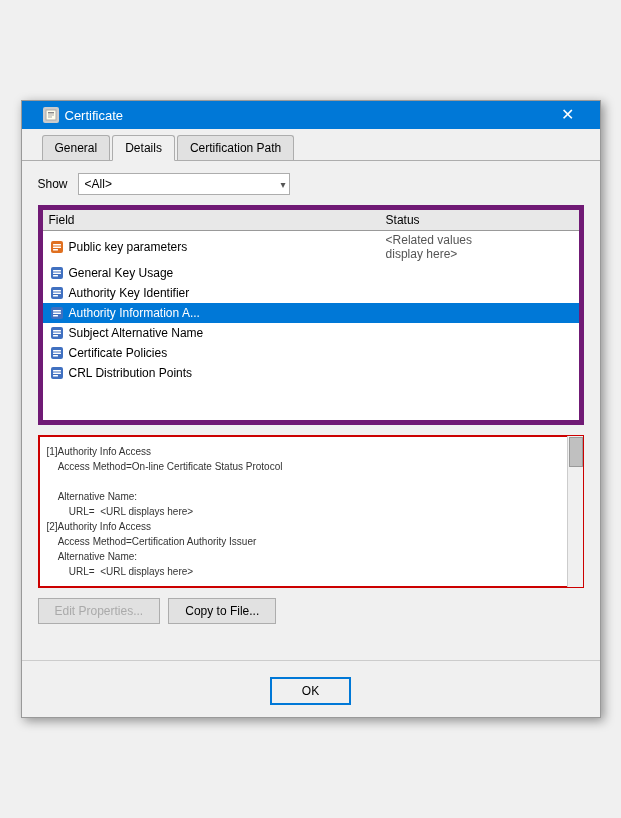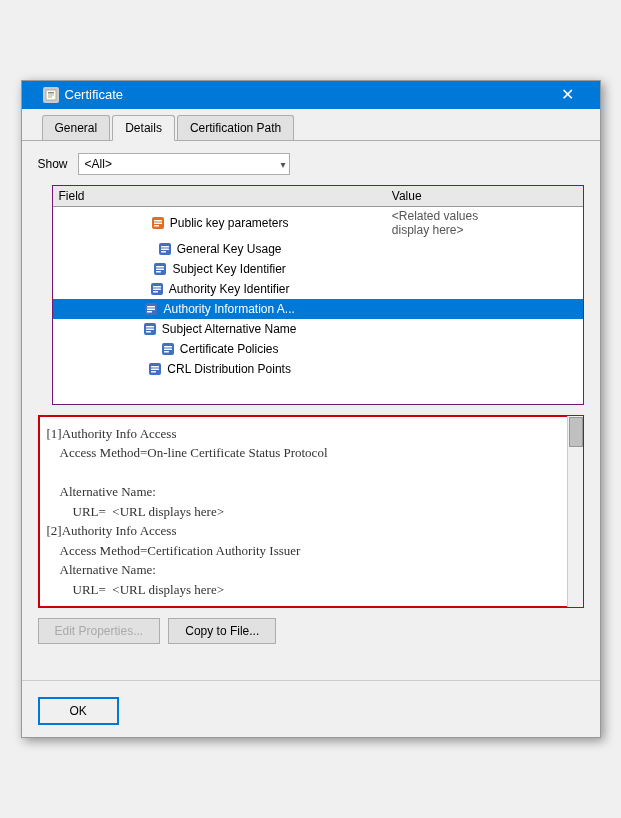--- a/index.html
+++ b/index.html
@@ -108,26 +108,25 @@
     .select-arrow {
       position: absolute;
       right: 4px;
       top: 50%;
       transform: translateY(-50%);
       pointer-events: none;
       font-size: 10px;
       color: #555;
     }
     .field-table-container {
-      border: 1px solid #701a75;
+      border: 5px solid #701a75;
       background: white;
       height: 220px;
       overflow-y: scroll;
       margin-bottom: 10px;
-      margin-left: 14px;
     }
     .field-table {
       width: 100%;
       border-collapse: collapse;
     }
     .field-table thead th {
       background: #e8e8e8;
       border-bottom: 1px solid #999;
       padding: 3px 6px;
       text-align: left;
@@ -153,58 +152,57 @@
       height: 16px;
       display: inline-flex;
       align-items: center;
       justify-content: center;
       margin-right: 4px;
       flex-shrink: 0;
     }
     .cell-field {
       display: flex;
       align-items: center;
-      justify-content: center;
     }
     .value-panel {
       border: 1px solid #999;
       background: white;
       min-height: 120px;
       padding: 8px;
       font-size: 12px;
       line-height: 1.5;
       margin-bottom: 10px;
       color: #333;
       position: relative;
       outline: 2px solid #cc0000;
       outline-offset: -2px;
     }
     .value-content {
-      font-family: Liberation Serif, serif;
-      font-size: 13px;
+      font-family: Liberation Sans, sans-serif;
+      font-size: 10px;
       white-space: pre-wrap;
     }
     .buttons-row {
       display: flex;
       justify-content: flex-start;
       gap: 8px;
       margin-bottom: 24px;
     }
     .btn {
       padding: 5px 16px;
       border: 1px solid #adadad;
       background: #e1e1e1;
       font-size: 12px;
       cursor: pointer;
       min-width: 80px;
     }
     .btn:disabled { color: #aaa; cursor: default; }
     .ok-row {
       display: flex;
-      justify-content: flex-start;
+      justify-content: center;
       padding: 8px 16px 12px 16px;
     }
     .btn-ok {
       padding: 5px 30px;
       border: 2px solid #0078d7;
       background: #f0f0f0;
       font-size: 12px;
       cursor: pointer;
       min-width: 80px;
     }
@@ -256,21 +254,21 @@
         </select>
         <span class="select-arrow">▾</span>
       </div>
     </div>
 
     <div class="field-table-container">
       <table class="field-table">
         <thead>
           <tr>
             <th>Field</th>
-            <th>Value</th>
+            <th>Status</th>
           </tr>
         </thead>
         <tbody id="field-tbody">
 
         <tr>
     <td>
       <div class="cell-field">
         <span class="row-icon">
                     <svg width="14" height="14" viewBox="0 0 14 14">
     <rect x="1" y="1" width="12" height="12" rx="2" fill="#e07020"></rect>
@@ -289,36 +287,20 @@
       <div class="cell-field">
         <span class="row-icon">
                     <svg width="14" height="14" viewBox="0 0 14 14">
     <rect x="1" y="1" width="12" height="12" rx="2" fill="#4070c0"></rect>
     <rect x="3" y="4" width="8" height="1.5" fill="white" rx="0.5"></rect>
     <rect x="3" y="6.5" width="8" height="1.5" fill="white" rx="0.5"></rect>
     <rect x="3" y="9" width="5" height="1.5" fill="white" rx="0.5"></rect>
   </svg>
                   </span>
         <span>General Key Usage</span>
-      </div>
-    </td>
-    <td></td>
-  </tr>
-            <tr>
-    <td>
-      <div class="cell-field">
-        <span class="row-icon">
-                    <svg width="14" height="14" viewBox="0 0 14 14">
-    <rect x="1" y="1" width="12" height="12" rx="2" fill="#4070c0"></rect>
-    <rect x="3" y="4" width="8" height="1.5" fill="white" rx="0.5"></rect>
-    <rect x="3" y="6.5" width="8" height="1.5" fill="white" rx="0.5"></rect>
-    <rect x="3" y="9" width="5" height="1.5" fill="white" rx="0.5"></rect>
-  </svg>
-                  </span>
-        <span>Subject Key Identifier</span>
       </div>
     </td>
     <td></td>
   </tr>
             <tr>
     <td>
       <div class="cell-field">
         <span class="row-icon">
                     <svg width="14" height="14" viewBox="0 0 14 14">
     <rect x="1" y="1" width="12" height="12" rx="2" fill="#4070c0"></rect>

